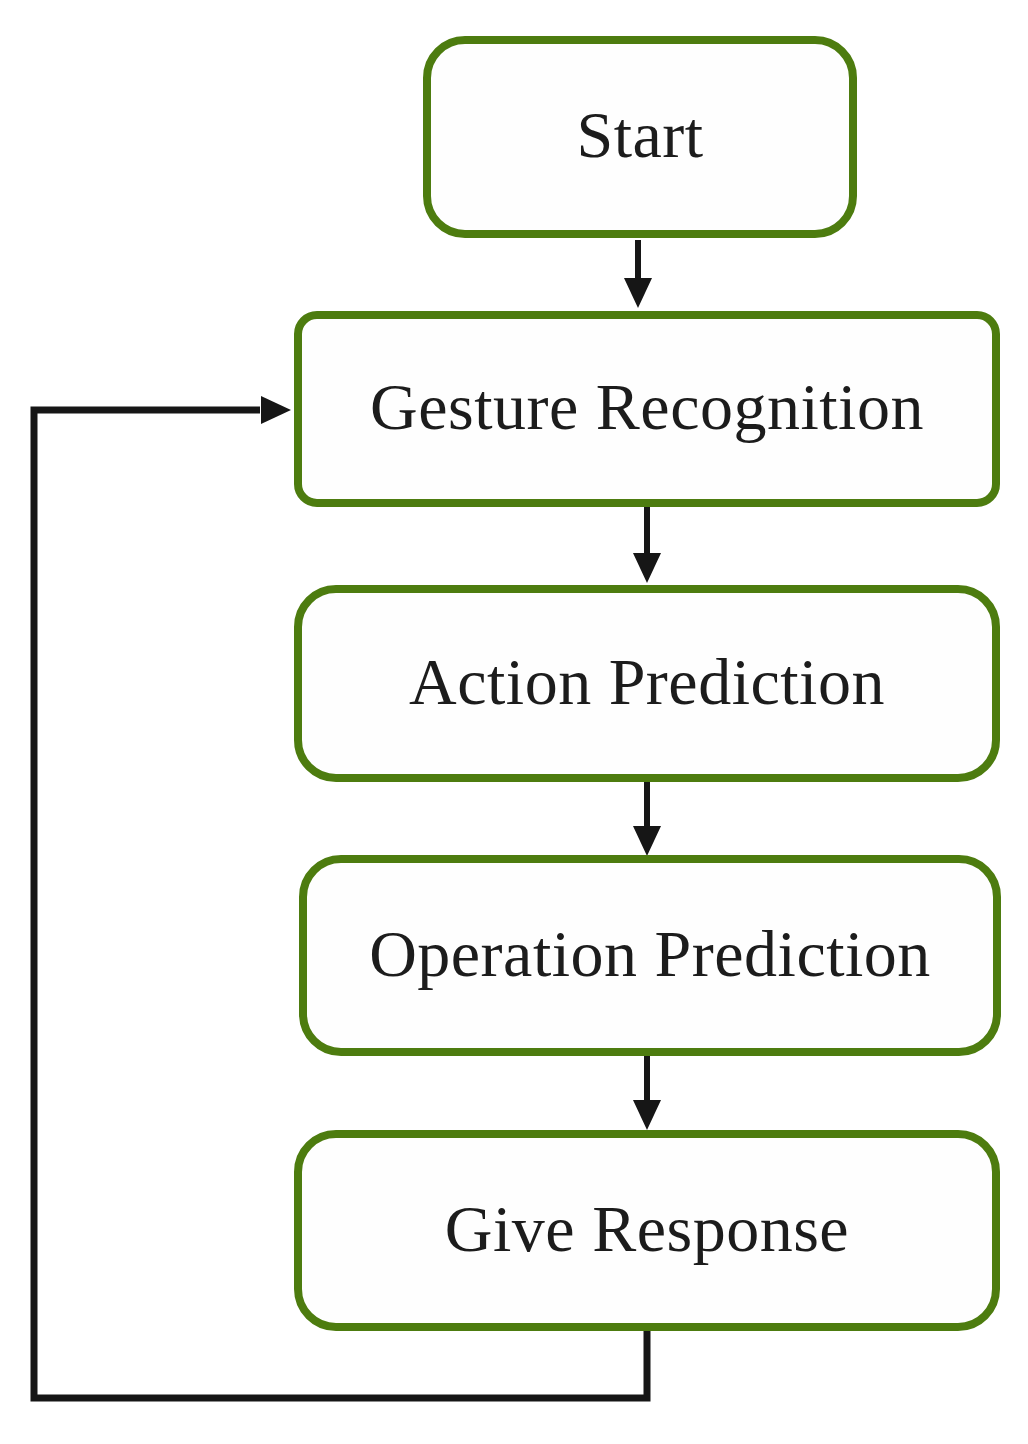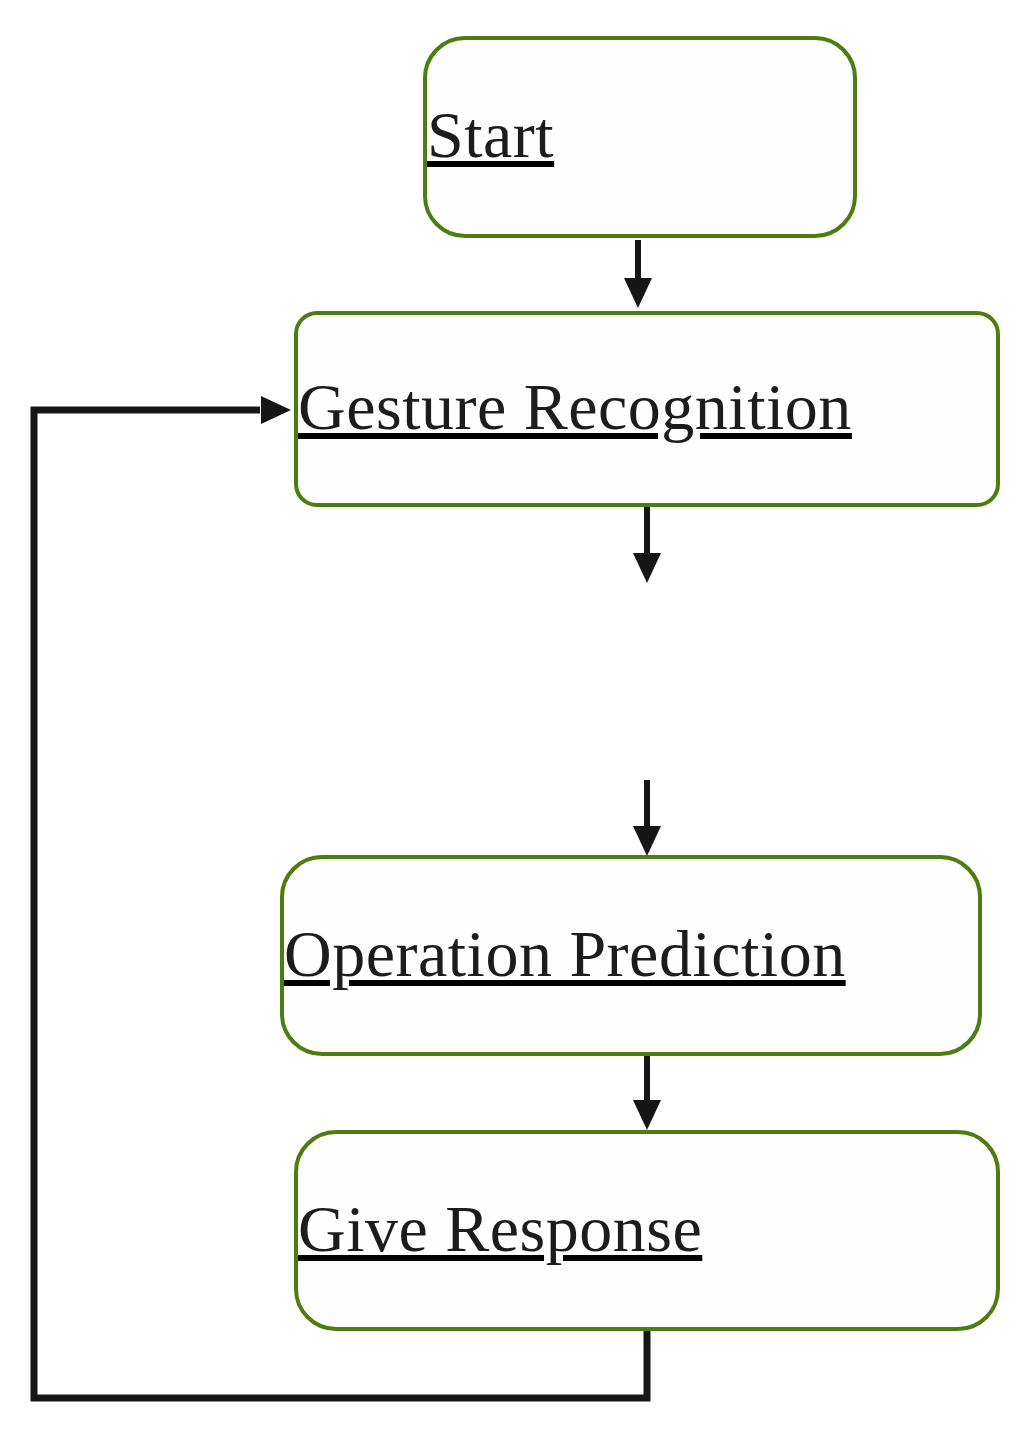--- a/index.html
+++ b/index.html
@@ -20,40 +20,39 @@
     left: 0;
     top: 0;
     width: 1028px;
     height: 1444px;
     z-index: 1;
   }
   .node {
     position: absolute;
     box-sizing: border-box;
     background: #fefefe;
-    border: 4px solid #4d7c0f;
+    border: 8px solid #4d7c0f;
     border-radius: 42px;
     display: flex;
     align-items: center;
-    justify-content: flex-start;
+    justify-content: center;
     z-index: 2;
-    text-decoration: underline;
   }
   .node .label {
     color: #1c1c1c;
     font-size: 66px;
     line-height: 1;
     white-space: nowrap;
     letter-spacing: 0.5px;
     padding-bottom: 4px;
   }
   .node-start     { left: 423px; top: 36px;   width: 434px; height: 202px; }
   .node-gesture   { left: 294px; top: 311px;  width: 706px; height: 196px; border-radius: 23px; }
   .node-action    { left: 294px; top: 585px;  width: 706px; height: 197px; }
-  .node-operation { left: 280px; top: 855px;  width: 702px; height: 201px; }
+  .node-operation { left: 299px; top: 855px;  width: 702px; height: 201px; }
   .node-response  { left: 294px; top: 1130px; width: 706px; height: 201px; }
 </style>
 </head>
 <body>
 
 <div class="stage">
 
   <svg class="connectors" viewBox="0 0 1028 1444" xmlns="http://www.w3.org/2000/svg">
 
     <g>
@@ -83,20 +82,23 @@
   </svg>
 
   <div class="node node-start">
     <span class="label">Start</span>
   </div>
 
   <div class="node node-gesture">
     <span class="label">Gesture Recognition</span>
   </div>
 
+  <div class="node node-action">
+    <span class="label">Action Prediction</span>
+  </div>
 
   <div class="node node-operation">
     <span class="label">Operation Prediction</span>
   </div>
 
   <div class="node node-response">
     <span class="label">Give Response</span>
   </div>
 
 </div>

